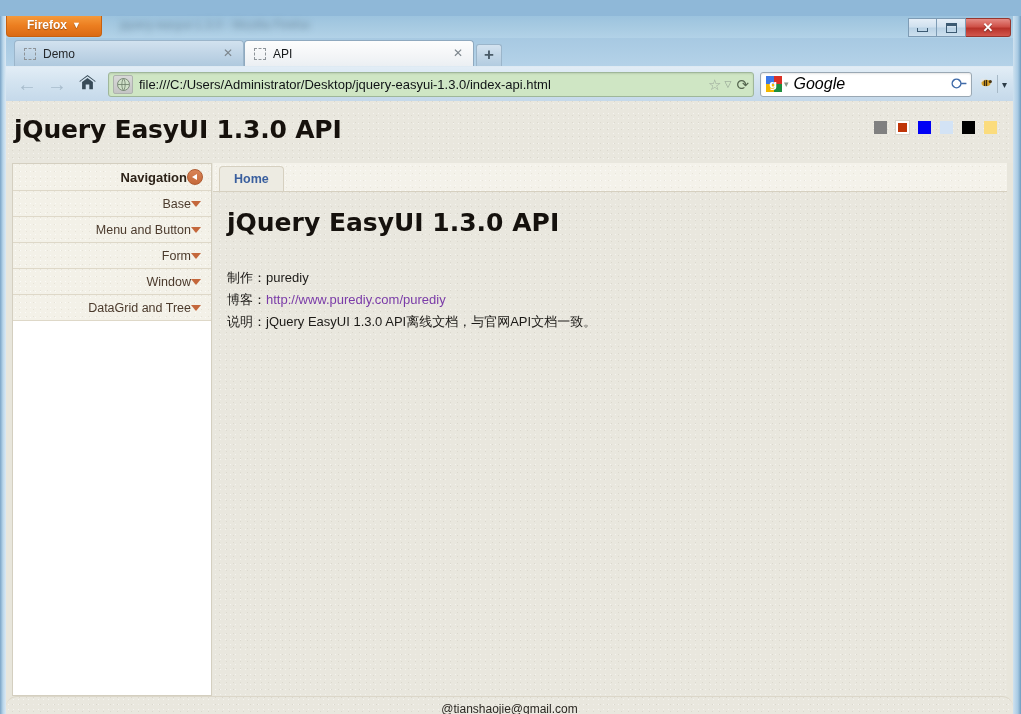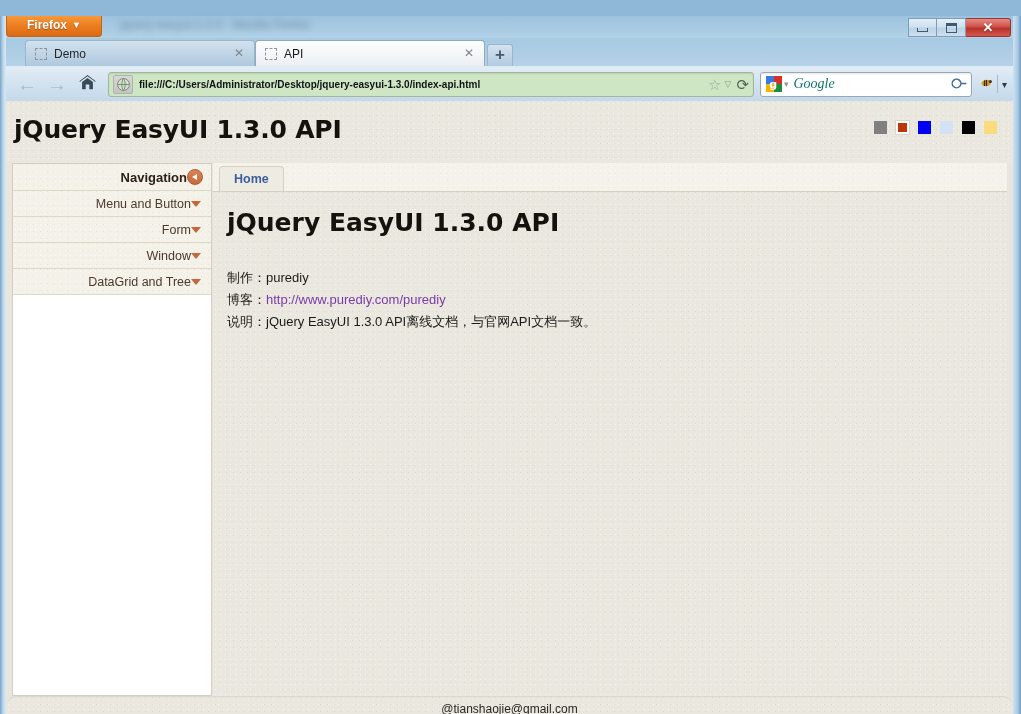--- a/index.html
+++ b/index.html
@@ -111,21 +111,21 @@
     line-height: 1;
   }
 
   
   #tab-strip {
     position: absolute; left: 6px; top: 22px;
     width: 1007px; height: 28px;
     background: linear-gradient(180deg,#a7c9e2 0%,#b4d2e8 100%);
     display: flex;
     align-items: flex-end;
-    padding-left: 19px;
+    padding-left: 8px;
   }
   .browser-tab {
     position: relative;
     height: 26px;
     display: flex; align-items: center;
     padding: 0 8px 0 9px;
     font-size: 12px;
     color: #15181a;
     border-radius: 4px 4px 0 0;
     border: 1px solid #9bb5ca;
@@ -205,25 +205,24 @@
     background: linear-gradient(180deg,#d8d8d8,#c4c4c4);
     border: 1px solid #aeb3ae;
     border-radius: 2px;
     margin-right: 6px;
     display: flex; align-items: center; justify-content: center;
     flex: 0 0 auto;
     cursor: pointer;
   }
   #url-text {
     flex: 1 1 auto;
-    font-size: 10px;
+    font-size: 13px;
     color: #101316;
     white-space: nowrap;
     overflow: hidden;
-    font-weight: bold;
   }
   .url-trail { display: flex; align-items: center; flex: 0 0 auto; gap: 3px; }
   .star-glyph { font-size: 15px; color: #9aa79a; line-height:1; }
   .caret-small { font-size: 9px; color: #8d9a8d; }
   .reload-glyph { font-size: 15px; color: #55664f; line-height:1; margin-left:2px; }
 
   #search-bar {
     width: 212px; height: 25px;
     background: #fff;
     border: 1px solid #9aa8b4;
@@ -234,24 +233,23 @@
     flex: 0 0 auto;
     cursor: text;
   }
   #google-logo {
     width: 16px; height: 16px;
     flex: 0 0 auto; margin-right: 2px;
     position: relative;
   }
   #search-placeholder {
     flex: 1 1 auto;
-    font-size: 14px; font-style: italic;
-    color: #0f766e;
+    font-size: 16px; font-style: italic;
+    color: #000000;
     margin-left: 5px;
-    font-family: Liberation Serif, serif;
   }
   .magnifier-glyph { font-size: 13px; color: #3f6aa8; transform: rotate(-45deg); }
   #toolbar-extra {
     display:flex; align-items:center; gap:4px; margin-left:6px; flex:0 0 auto;
   }
   .bee-glyph { font-size: 13px; }
   .toolbar-sep { width:1px; height:18px; background:#a7b9c7; }
   .toolbar-caret { font-size: 10px; color:#2d3c47; cursor:pointer; }
 
   
@@ -538,20 +536,24 @@
 
       <div id="sidebar">
         <div class="acc-header nav-title">
           <span class="acc-label">Navigation</span>
           <span class="collapse-btn">
             <span class="tri-left"></span>
           </span>
         </div>
 
         <div class="acc-header">
+          <span class="acc-label">Base</span>
+          <span class="acc-arrow"></span>
+        </div>
+        <div class="acc-header">
           <span class="acc-label">Menu and Button</span>
           <span class="acc-arrow"></span>
         </div>
         <div class="acc-header">
           <span class="acc-label">Form</span>
           <span class="acc-arrow"></span>
         </div>
         <div class="acc-header">
           <span class="acc-label">Window</span>
           <span class="acc-arrow"></span>

